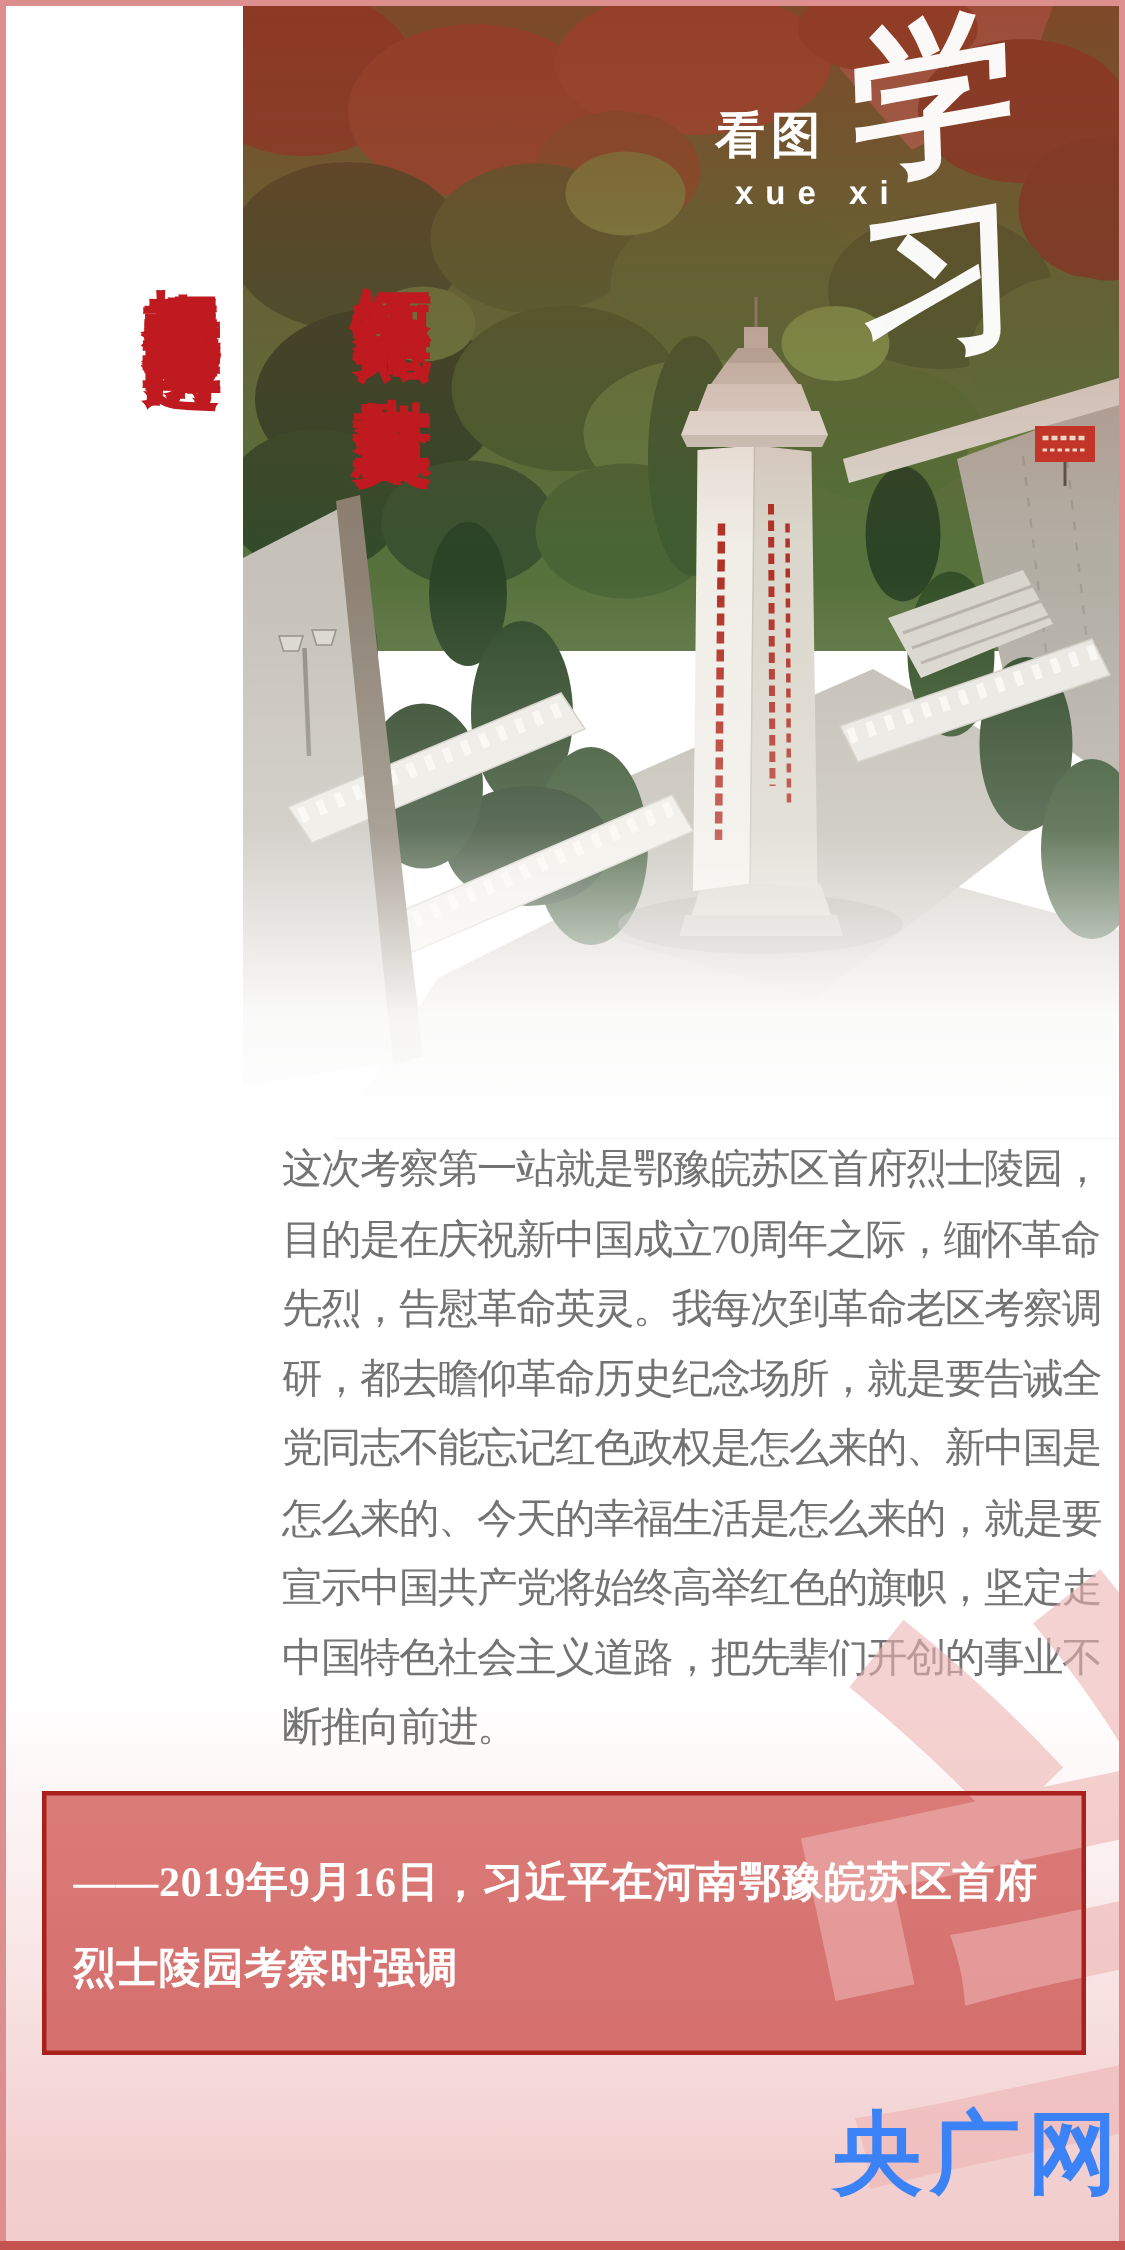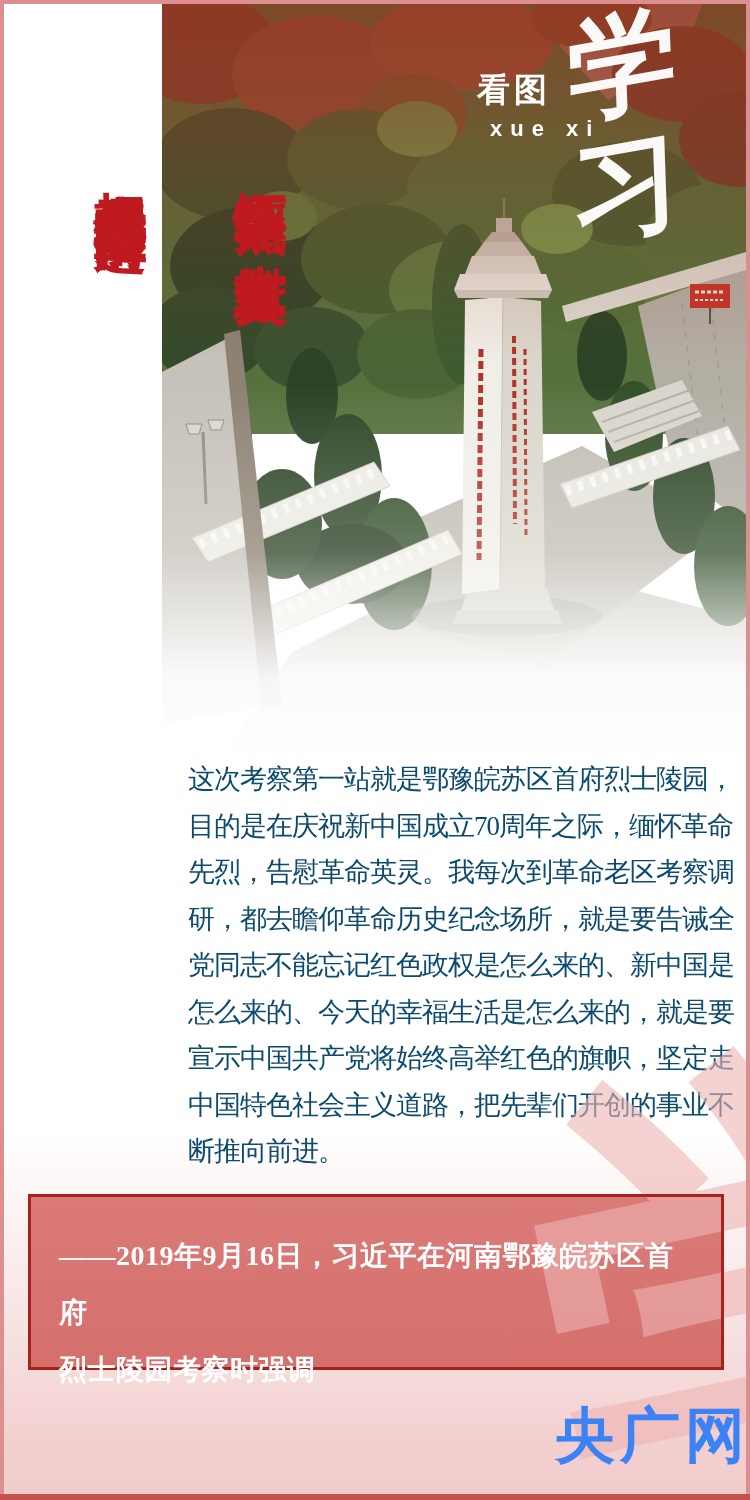--- a/index.html
+++ b/index.html
@@ -31,21 +31,21 @@
     writing-mode:vertical-rl; text-orientation:upright;
     font-family:"Liberation Serif", serif; font-weight:900;
     font-size:53px; line-height:70px; letter-spacing:2px; color:#bf1a1f;
     white-space:pre-line;
   }
   
   .para {
     position:absolute; left:188px; top:756px; width:560px; z-index:2;
     font-family:"Liberation Serif", serif;
     font-size:27px; line-height:46.5px; letter-spacing:-1px;
-    color:#0c4a6e; white-space:pre-line;
+    color:#737373; white-space:pre-line;
   }
   
   .bottom-tint {
     position:absolute; left:4px; right:4px; top:1130px; height:366px; z-index:1;
     background:linear-gradient(180deg, rgba(244,212,212,0) 0%,
                rgba(244,212,212,.55) 45%, #f3d0d0 85%, #f1cccc 100%);
   }
   
   .watermark {
     position:absolute; left:545px; top:1035px; z-index:3;
@@ -56,21 +56,21 @@
   
   .quote-bg {
     position:absolute; left:28px; top:1194px; width:696px; height:176px; z-index:2;
     background:linear-gradient(180deg,#db7b78 0%,#d46f6c 100%);
   }
   .quote-fg {
     position:absolute; left:28px; top:1194px; width:696px; height:176px; z-index:4;
     border:3px solid #a8211c;
     font-family:"Liberation Serif", serif; font-weight:700;
     font-size:28px; line-height:57px; letter-spacing:.5px; color:#ffffff;
-    padding:30px 20px 0 28px; white-space:pre-line;
+    padding:30px 20px 0 18px; white-space:pre-line;
   }
   
   .footer-logo {
     position:absolute; left:0; right:0; top:1396px; z-index:5;
     text-align:right; font-size:60px; font-weight:900;
     color:#3b82f6; letter-spacing:5px;
   }
   
   .frame-top   { position:absolute; left:0; top:0; right:0; height:4px; background:#dd8f8f; z-index:7; }
   .frame-left  { position:absolute; left:0; top:0; bottom:0; width:4px; background:#dd8f8f; z-index:7; }

